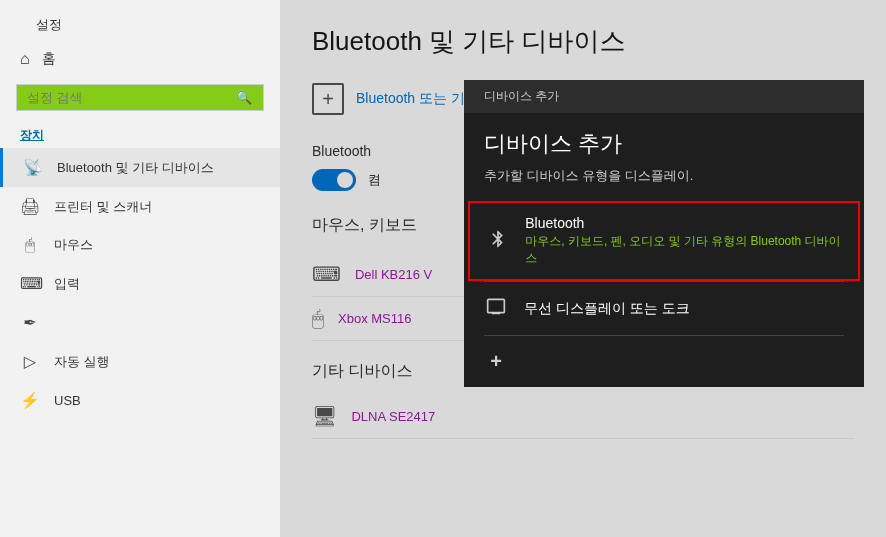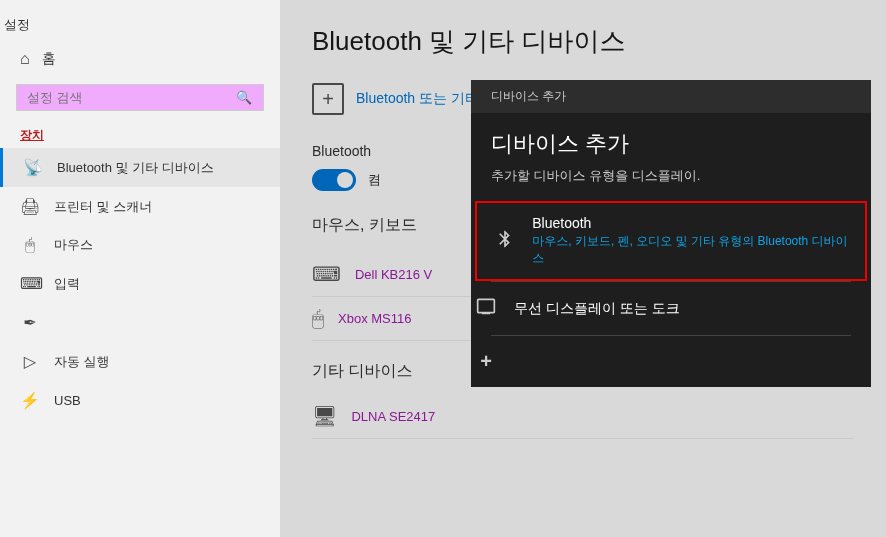--- a/index.html
+++ b/index.html
@@ -18,21 +18,21 @@
       min-width: 280px;
       background: #f2f2f2;
       display: flex;
       flex-direction: column;
       padding-top: 8px;
     }
 
     .sidebar-header {
       font-size: 13px;
       color: #333;
-      padding: 8px 20px 6px 4px;
+      padding: 8px 20px 6px 36px;
     }
 
     .sidebar-home {
       display: flex;
       align-items: center;
       padding: 10px 20px;
       cursor: pointer;
       gap: 12px;
     }
 
@@ -45,42 +45,42 @@
       font-size: 14px;
       color: #333;
     }
 
     .search-box {
       margin: 6px 16px;
       position: relative;
       display: flex;
       align-items: center;
       border: 1px solid #ccc;
-      background: #f0abfc;
+      background: #84cc16;
       padding: 5px 10px;
     }
 
     .search-input {
       border: none;
       outline: none;
       font-size: 13px;
       color: #555;
       flex: 1;
       background: transparent;
     }
 
     .search-icon {
       font-size: 13px;
       color: #555;
     }
 
     .sidebar-section-label {
       font-size: 12px;
       font-weight: 600;
-      color: #b91c1c;
+      color: #0369a1;
       padding: 10px 16px 4px 20px;
       text-transform: none;
       text-decoration: underline;
     }
 
     .sidebar-item {
       display: flex;
       align-items: center;
       padding: 10px 20px;
       cursor: pointer;
@@ -225,21 +225,21 @@
       top: 0;
       left: 0;
       right: 0;
       bottom: 0;
       background: rgba(0,0,0,0.15);
     }
 
     .popup {
       position: absolute;
       top: 80px;
-      left: 191px;
+      left: 184px;
       width: 400px;
       background: #1e1e1e;
       color: #fff;
       padding: 0;
       z-index: 10;
     }
 
     .popup-header-bar {
       background: #2d2d2d;
       font-size: 12px;
@@ -257,21 +257,21 @@
     .popup-subtitle {
       font-size: 13px;
       color: #ccc;
       padding: 0 20px 16px 20px;
     }
 
     .popup-item {
       display: flex;
       align-items: center;
       gap: 16px;
-      padding: 14px 3px;
+      padding: 14px 20px;
       cursor: pointer;
     }
 
     .popup-item.highlighted {
       border: 2px solid #e00;
       margin: 0 4px;
       padding: 12px 16px;
     }
 
     .popup-item-icon {
@@ -288,21 +288,21 @@
     }
 
     .popup-item-title {
       font-size: 14px;
       color: #fff;
       font-weight: 500;
     }
 
     .popup-item-desc {
       font-size: 12px;
-      color: #0ea5e9;
+      color: #84cc16;
     }
 
     .popup-divider {
       height: 1px;
       background: #444;
       margin: 0 20px;
     }
   </style>
 </head>
 <body>

